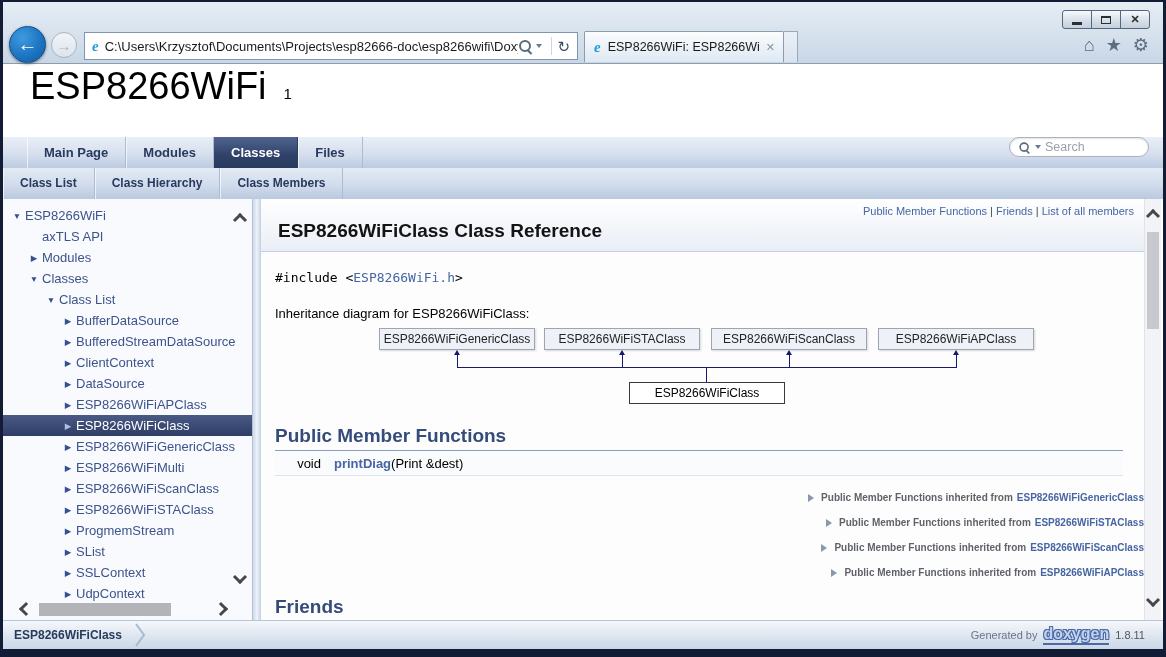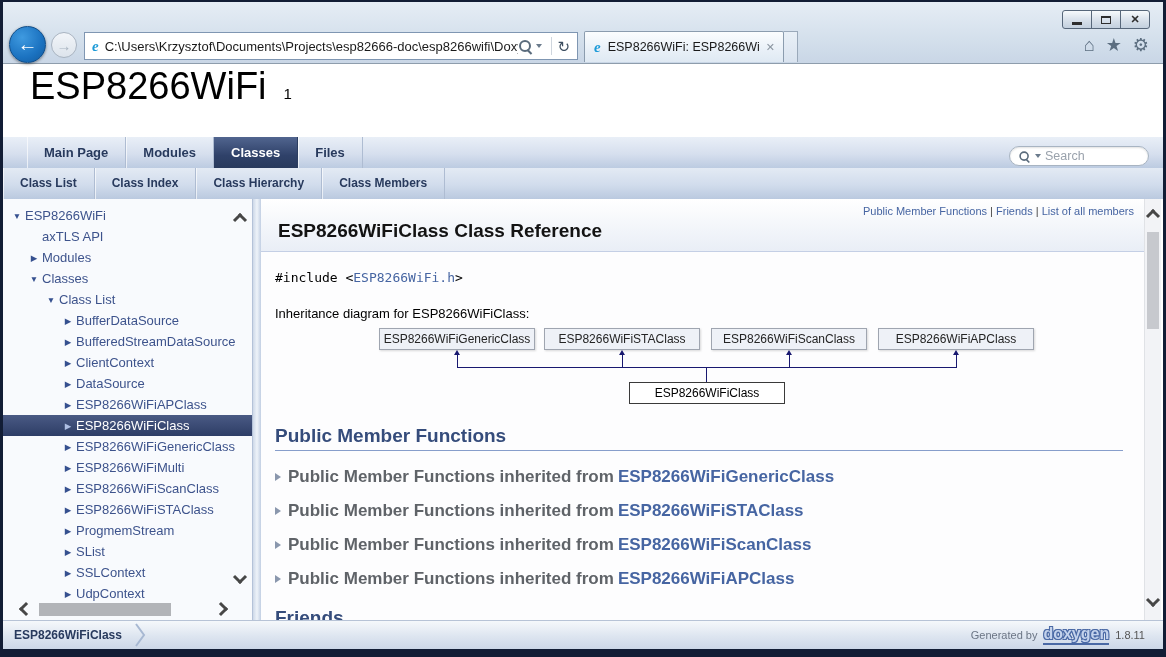--- a/index.html
+++ b/index.html
@@ -134,22 +134,22 @@
   .dg-stub   { position:absolute; top:27px; width:1px; height:13px; background:#191970; }
   .dg-arrow  { position:absolute; top:22px; width:0; height:0; border-left:3px solid transparent;
                border-right:3px solid transparent; border-bottom:5px solid #191970; }
 
   .groupheader { margin-top:21px; font-size:19px; font-weight:bold; color:#354C7B;
                  border-bottom:1px solid #879ecb; padding-bottom:3px; width:848px; }
   .memrow { display:flex; align-items:center; height:25px; background:#fafbfd;
             border-bottom:1px solid #dee4f1; font-size:13px; width:848px; }
   .mtype { width:46px; text-align:right; margin-right:13px; }
   .mname { color:#4665A2; font-weight:bold; text-decoration:none; }
-  .inhrow { margin-top:14px; font-size:17px; font-weight:bold; color:#5f6368;
-            display:flex; align-items:center; }
+  .inhrow { margin-top:14px; font-size:10px; font-weight:bold; color:#5f6368;
+            display:flex; align-items:center;justify-content:flex-end; }
   .inhrow:first-of-type { margin-top:16px; }
   .inh-arrow { width:0; height:0; border-top:4px solid transparent; border-bottom:4px solid transparent;
                border-left:6px solid #8a97ad; margin-right:7px; }
   .inh-link { color:#4665A2; margin-left:4px; text-decoration:none; }
   .friends-h { margin-top:18px; }
 
   .vscroll { position:absolute; right:2px; top:0; width:17px; height:421px; background:#f2f3f6;
              border-left:1px solid #e0e2e6; }
   .vs-chev-up   { position:absolute; left:3px; top:12px; }
   .vs-chev-down { position:absolute; left:3px; top:396px; }
@@ -216,28 +216,27 @@
       <span>ESP8266WiFi</span><span class="projectnumber">1</span>
     </div>
   </div>
 
   <div class="tabs1" id="main-tabs">
       <div class="tab1">Main Page</div>
       <div class="tab1">Modules</div>
       <div class="tab1 active">Classes</div>
       <div class="tab1">Files</div>
     </div>
-  <div class="searchbox" style="position:absolute; top:144px; right:14px;">
+  <div class="searchbox" style="position:absolute; top:135px; right:14px;">
     <span class="mag"></span>
     <span class="caret-down"></span>
     <input type="text" placeholder="Search" style="">
   </div>
   <div class="tabs2" id="sub-tabs">
       <div class="tab2">Class List</div>
-      <div class="tab2">Class Index</div>
       <div class="tab2">Class Hierarchy</div>
       <div class="tab2">Class Members</div>
     </div>
 
   <div class="main">
 
     <div class="sidebar">
       <div class="navtree" id="navtree">
           <div class="nt-row" style="padding-left: 6px;">
             <span class="nt-arrow">▼</span>
@@ -348,20 +347,25 @@
             <div class="dg-arrow" style="left: 240px;"></div>
             <div class="dg-parent" style="left: 332px;">ESP8266WiFiScanClass</div>
             <div class="dg-stub" style="left: 410px;"></div>
             <div class="dg-arrow" style="left: 407px;"></div>
             <div class="dg-parent" style="left: 499px;">ESP8266WiFiAPClass</div>
             <div class="dg-stub" style="left: 577px;"></div>
             <div class="dg-arrow" style="left: 574px;"></div>
           </div>
 
         <h2 class="groupheader">Public Member Functions</h2>
+        <div class="memrow">
+          <span class="mtype">void</span>
+          <a class="mname" href="#">printDiag</a>
+          <span class="margs"> (Print &amp;dest)</span>
+        </div>
 
         <div id="inherited-rows">
             <div class="inhrow">
               <span class="inh-arrow"></span>
               <span>Public Member Functions inherited from</span>
               <a href="#" class="inh-link">ESP8266WiFiGenericClass</a>
             </div>
             <div class="inhrow">
               <span class="inh-arrow"></span>
               <span>Public Member Functions inherited from</span>

